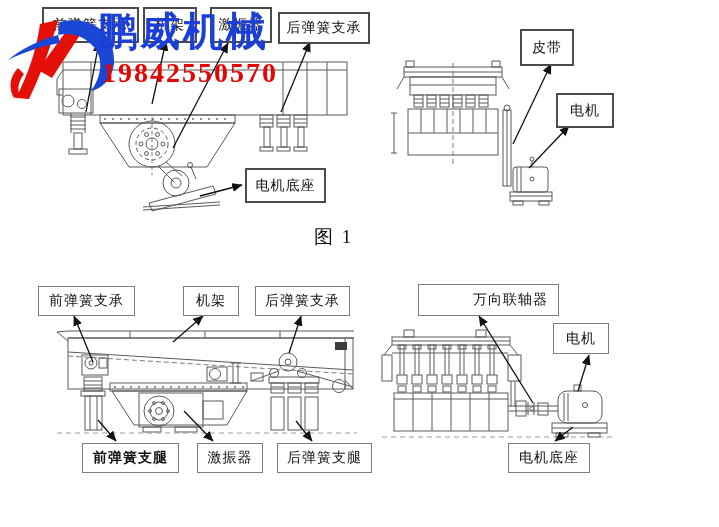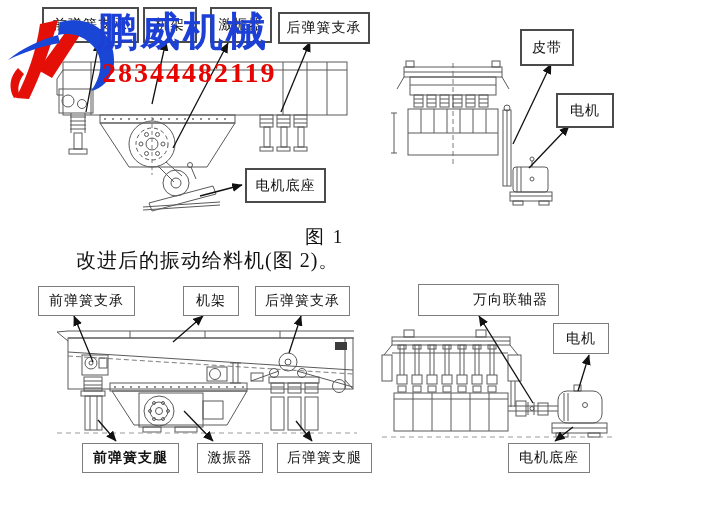--- a/index.html
+++ b/index.html
@@ -353,22 +353,21 @@
   </svg>
 
   <div class="callout" style="left:42px;top:7px;width:93px;height:32px;">前弹簧支承</div>
   <div class="callout" style="left:143px;top:7px;width:50px;height:32px;">机架</div>
   <div class="callout" style="left:210px;top:7px;width:58px;height:32px;">激振器</div>
   <div class="callout" style="left:278px;top:12px;width:88px;height:28px;">后弹簧支承</div>
   <div class="callout" style="left:520px;top:29px;width:50px;height:33px;">皮带</div>
   <div class="callout" style="left:556px;top:93px;width:54px;height:31px;">电机</div>
   <div class="callout" style="left:245px;top:168px;width:77px;height:31px;">电机底座</div>
 
-  <div class="caption" style="left:305px;top:224px;">图 1</div>
-  <div class="paragraph" style="left:76px;top:247px;">改进后的振动给料机(图 2)。</div>
+  <div class="caption" style="left:314px;top:224px;">图 1</div>
 
   <div class="callout callout--thin" style="left:38px;top:286px;width:95px;height:28px;">前弹簧支承</div>
   <div class="callout callout--thin" style="left:183px;top:286px;width:54px;height:28px;">机架</div>
   <div class="callout callout--thin" style="left:255px;top:286px;width:93px;height:28px;">后弹簧支承</div>
   <div class="callout callout--thin" style="left:418px;top:284px;width:95px;height:30px;padding-left:44px;">万向联轴器</div>
   <div class="callout callout--thin" style="left:553px;top:323px;width:54px;height:29px;">电机</div>
   <div class="callout callout--thin" style="left:82px;top:443px;width:95px;height:28px;font-weight:bold;">前弹簧支腿</div>
   <div class="callout callout--thin" style="left:197px;top:443px;width:64px;height:28px;">激振器</div>
   <div class="callout callout--thin" style="left:277px;top:443px;width:93px;height:28px;">后弹簧支腿</div>
   <div class="callout callout--thin" style="left:508px;top:443px;width:80px;height:28px;">电机底座</div>
@@ -376,15 +375,15 @@
   <div class="caption" style="left:306px;top:493px;margin-top:40px;">图 2</div>
 
   <svg class="logo-mark" width="118" height="92" viewBox="0 0 118 92">
     <path d="M12,88 C24,64 32,42 36,14 L54,10 C46,40 36,66 25,89 Z" fill="#e41008"></path>
     <path d="M34,60 L66,16 L76,25 L48,68 Z" fill="#e41008"></path>
     <path d="M10,88 C4,78 6,66 14,58 L20,64 C14,72 13,80 16,86 Z" fill="#e41008"></path>
     <path d="M56,12 C90,4 112,26 110,54 C108,70 97,79 87,81 C98,66 100,48 89,36 C79,25 66,22 54,25 Z" fill="#1a46d6"></path>
     <path d="M54,25 C36,30 18,38 4,50 C20,42 38,36 56,33 Z" fill="#1a46d6"></path>
   </svg>
   <div class="wm wm-name">鹏威机械</div>
-  <div class="wm wm-phone">28344482119</div>
+  <div class="wm wm-phone">19842550570</div>
 
 </div>
 
 </body></html>

